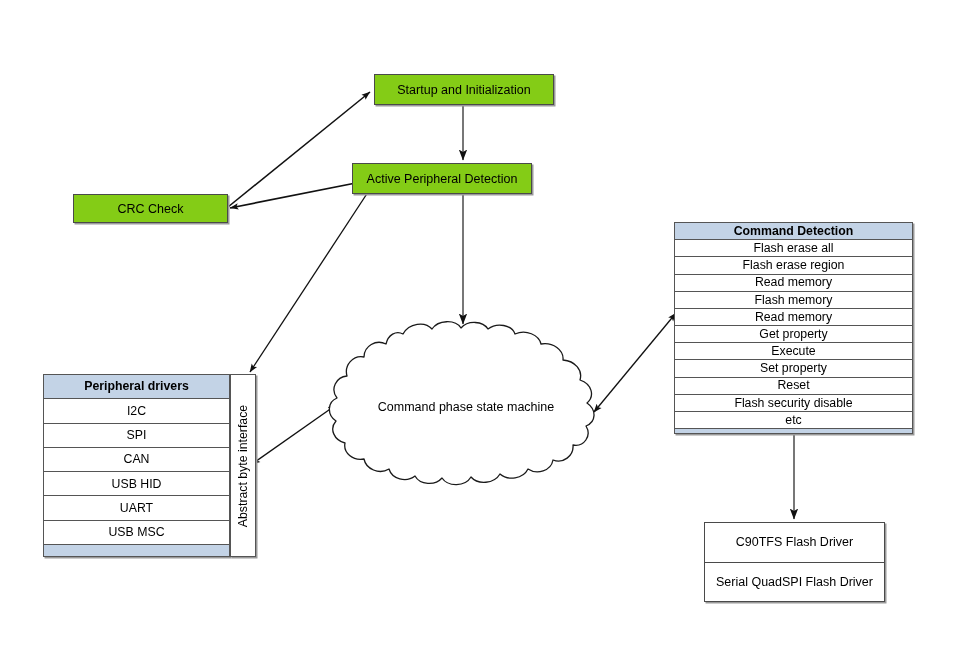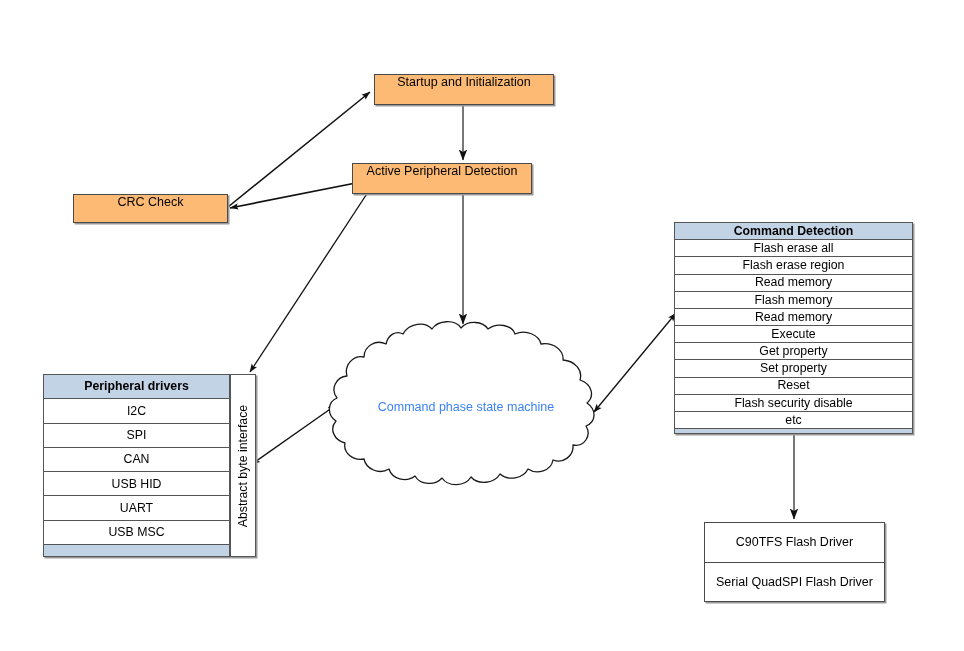--- a/index.html
+++ b/index.html
@@ -14,22 +14,23 @@
     position: relative;
     width: 964px;
     height: 651px;
     background: #ffffff;
     overflow: hidden;
   }
   .node-box {
     position: absolute;
     box-sizing: border-box;
     border: 1.4px solid #4a4a4a;
-    background: #fdba74;
-    display: flex;
+    background: #84cc16;
+    display: flex;
+    align-items: center;
     justify-content: center;
     font-size: 12.5px;
     color: #000000;
     white-space: nowrap;
   }
   .node-box.shadowed {
     box-shadow: 1.5px 1.5px 0 0 #9a9a9a;
   }
   
   .table-stack {
@@ -91,21 +92,21 @@
   .cloud-label {
     position: absolute;
     left: 0;
     top: 0;
     width: 282px;
     height: 178px;
     display: flex;
     align-items: center;
     justify-content: center;
     font-size: 12.5px;
-    color: #3b82f6;
+    color: #000000;
     white-space: nowrap;
     pointer-events: none;
   }
   
   #arrows {
     position: absolute;
     left: 0; top: 0;
     width: 964px; height: 651px;
     pointer-events: none;
   }
@@ -254,24 +255,24 @@
     <div class="trow">
         <span>Read memory</span>
       </div>
     <div class="trow">
         <span>Flash memory</span>
       </div>
     <div class="trow">
         <span>Read memory</span>
       </div>
     <div class="trow">
+        <span>Get property</span>
+      </div>
+    <div class="trow">
         <span>Execute</span>
-      </div>
-    <div class="trow">
-        <span>Get property</span>
       </div>
     <div class="trow">
         <span>Set property</span>
       </div>
     <div class="trow">
         <span>Reset</span>
       </div>
     <div class="trow">
         <span>Flash security disable</span>
       </div>

